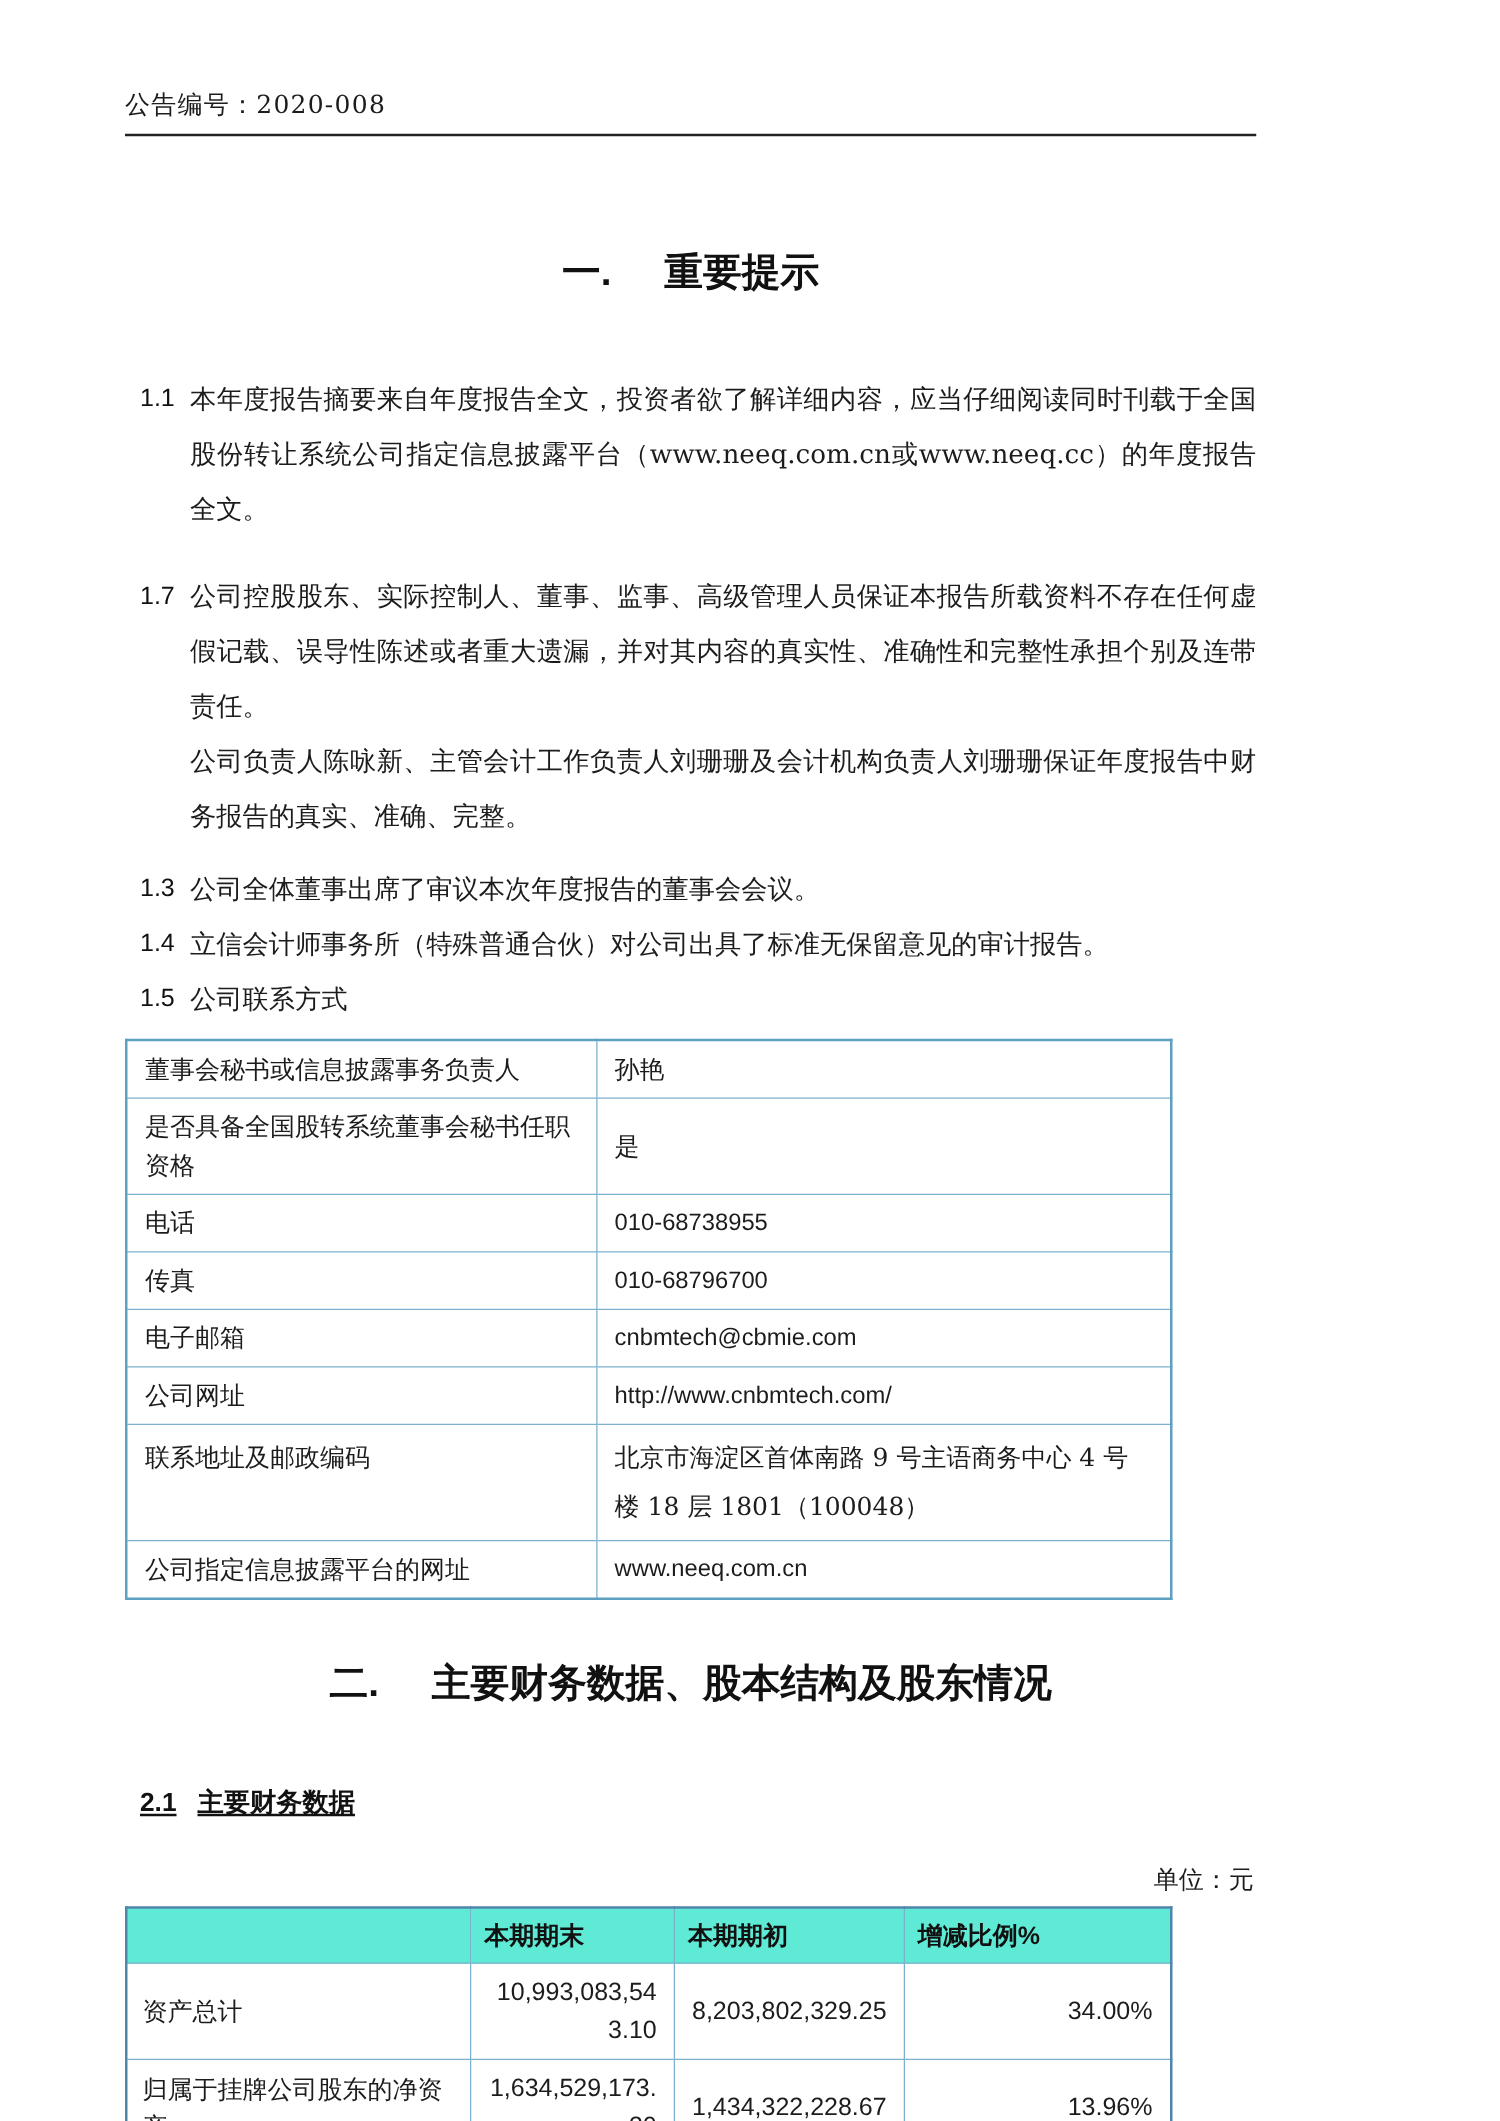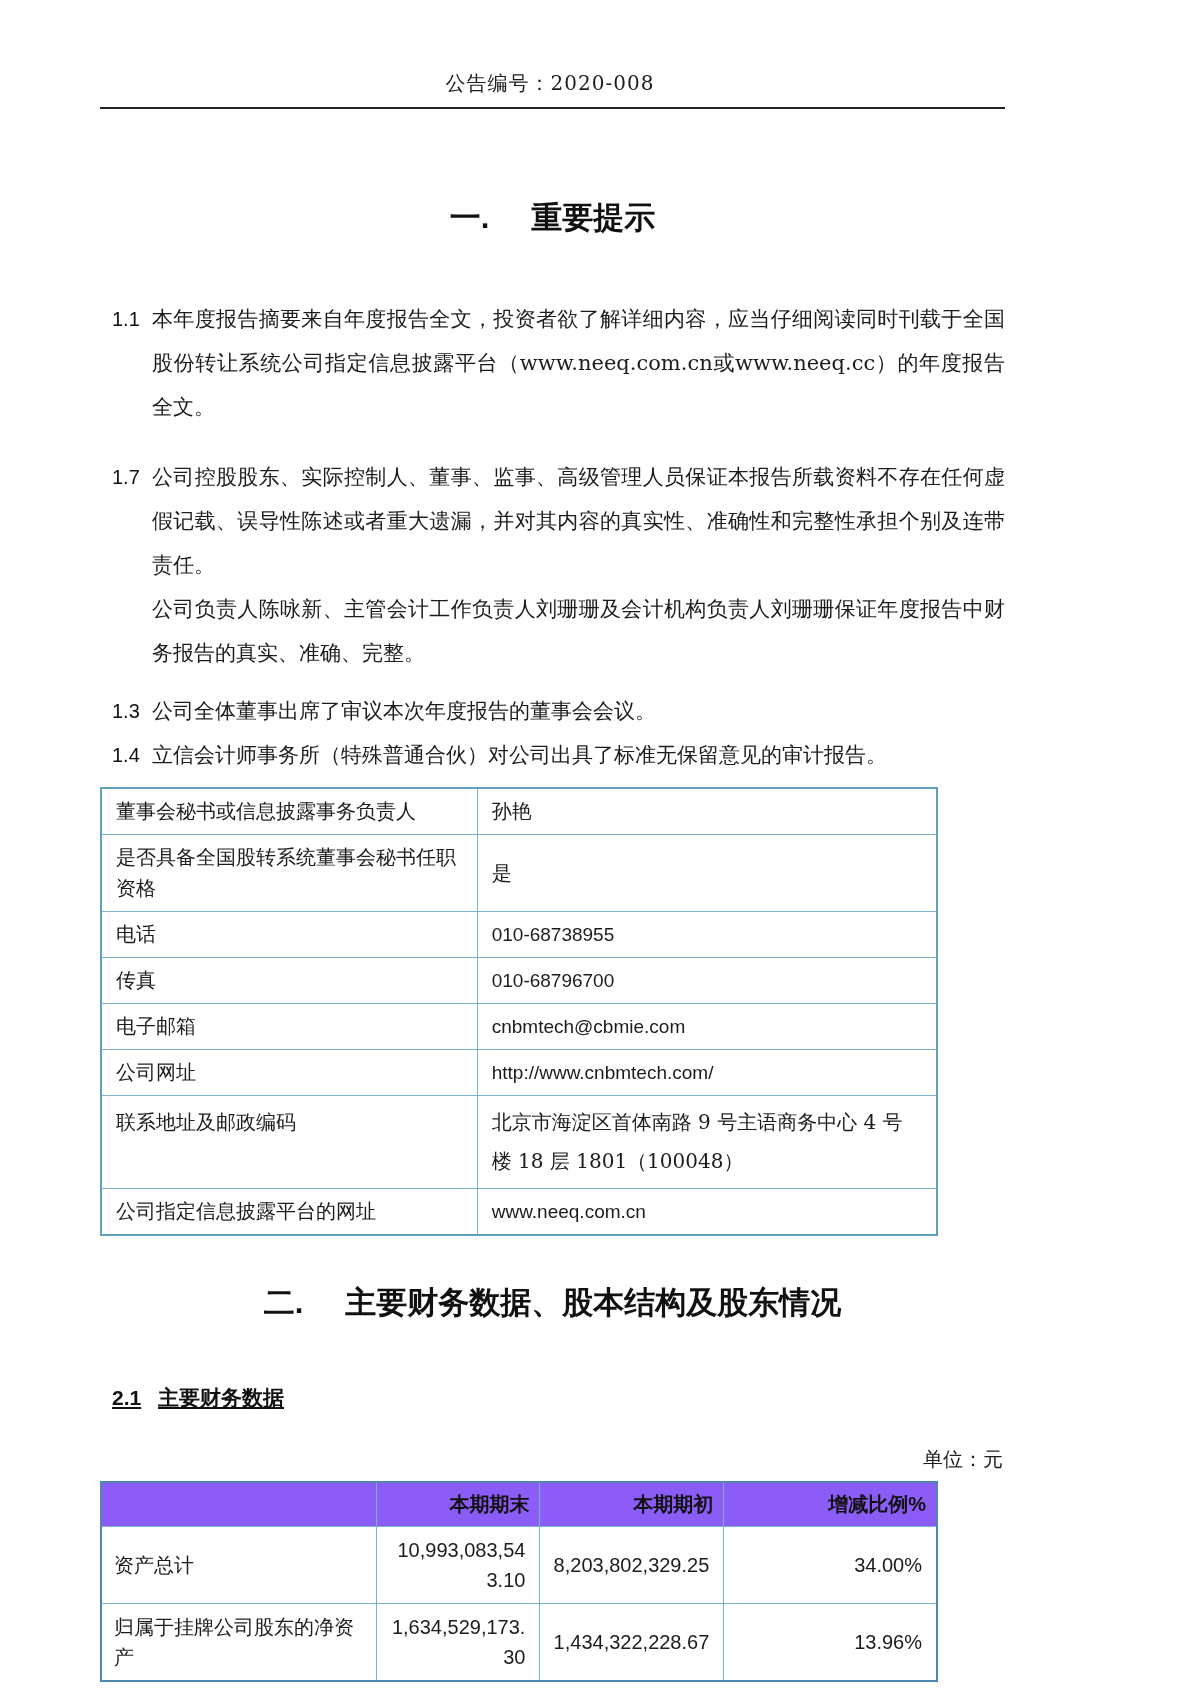--- a/index.html
+++ b/index.html
@@ -5,21 +5,21 @@
   html,body{margin:0;padding:0;}
   body{
     width:1200px;height:1697px;background:#ffffff;color:#1c1c1c;
     font-family:"DejaVu Serif","Liberation Serif",serif;
     position:relative;overflow:hidden;
   }
   .page{
     width:905px;margin:0 0 0 100px;padding-top:70px;
   }
   
-  .doc-header{text-align:center;font-size:20px;letter-spacing:1px;padding-right:5px;}
+  .doc-header{text-align:left;font-size:20px;letter-spacing:1px;padding-right:5px;}
   .header-rule{border:none;border-top:2px solid #222;margin:10px 0 0 0;}
 
   
   .sec-title{
     text-align:center;font-family:Liberation Sans, sans-serif;
     font-weight:bold;font-size:31px;color:#111;margin:0;
   }
   .sec-title .sec-num{margin-right:42px;}
   .sec-title-1{margin-top:88px;margin-bottom:58px;}
   .sec-title-2{margin-top:46px;margin-bottom:60px;}
@@ -59,22 +59,22 @@
   .subhead .num{width:46px;flex:none;}
 
   
   .unit{
     text-align:right;font-size:20px;margin:0 2px 8px 0;
   }
 
   
   .finance{border:2px solid #4f86ad;}
   .finance th{
-    background:#8b5cf6;border:1px solid #7cb1cd;font-size:20px;padding:8px 10px;
-    font-weight:bold;text-align:right;
+    background:#5eead4;border:1px solid #7cb1cd;font-size:20px;padding:8px 10px;
+    font-weight:bold;text-align:left;
     font-family:"Liberation Sans","DejaVu Sans",sans-serif;color:#111;
   }
   .finance td{
     border:1px solid #7cb1cd;font-size:20px;padding:8px 12px;vertical-align:middle;
     line-height:1.5;
   }
   .finance td.val{
     text-align:right;font-family:"Liberation Sans","DejaVu Sans",sans-serif;
     padding-right:14px;
   }
@@ -113,20 +113,26 @@
     </div>
   </div>
 
   <div class="item item-gap-sm">
     <span class="num">1.4</span>
     <div class="itext">
       <p>立信会计师事务所（特殊普通合伙）对公司出具了标准无保留意见的审计报告。</p>
     </div>
   </div>
 
+  <div class="item item-gap-sm">
+    <span class="num">1.5</span>
+    <div class="itext">
+      <p>公司联系方式</p>
+    </div>
+  </div>
 
   <table class="contact">
     <colgroup>
         <col style="width:45%">
         <col style="width:55%">
       </colgroup>
     <tbody>
       <tr>
         <td>董事会秘书或信息披露事务负责人</td>
         <td>孙艳</td>

